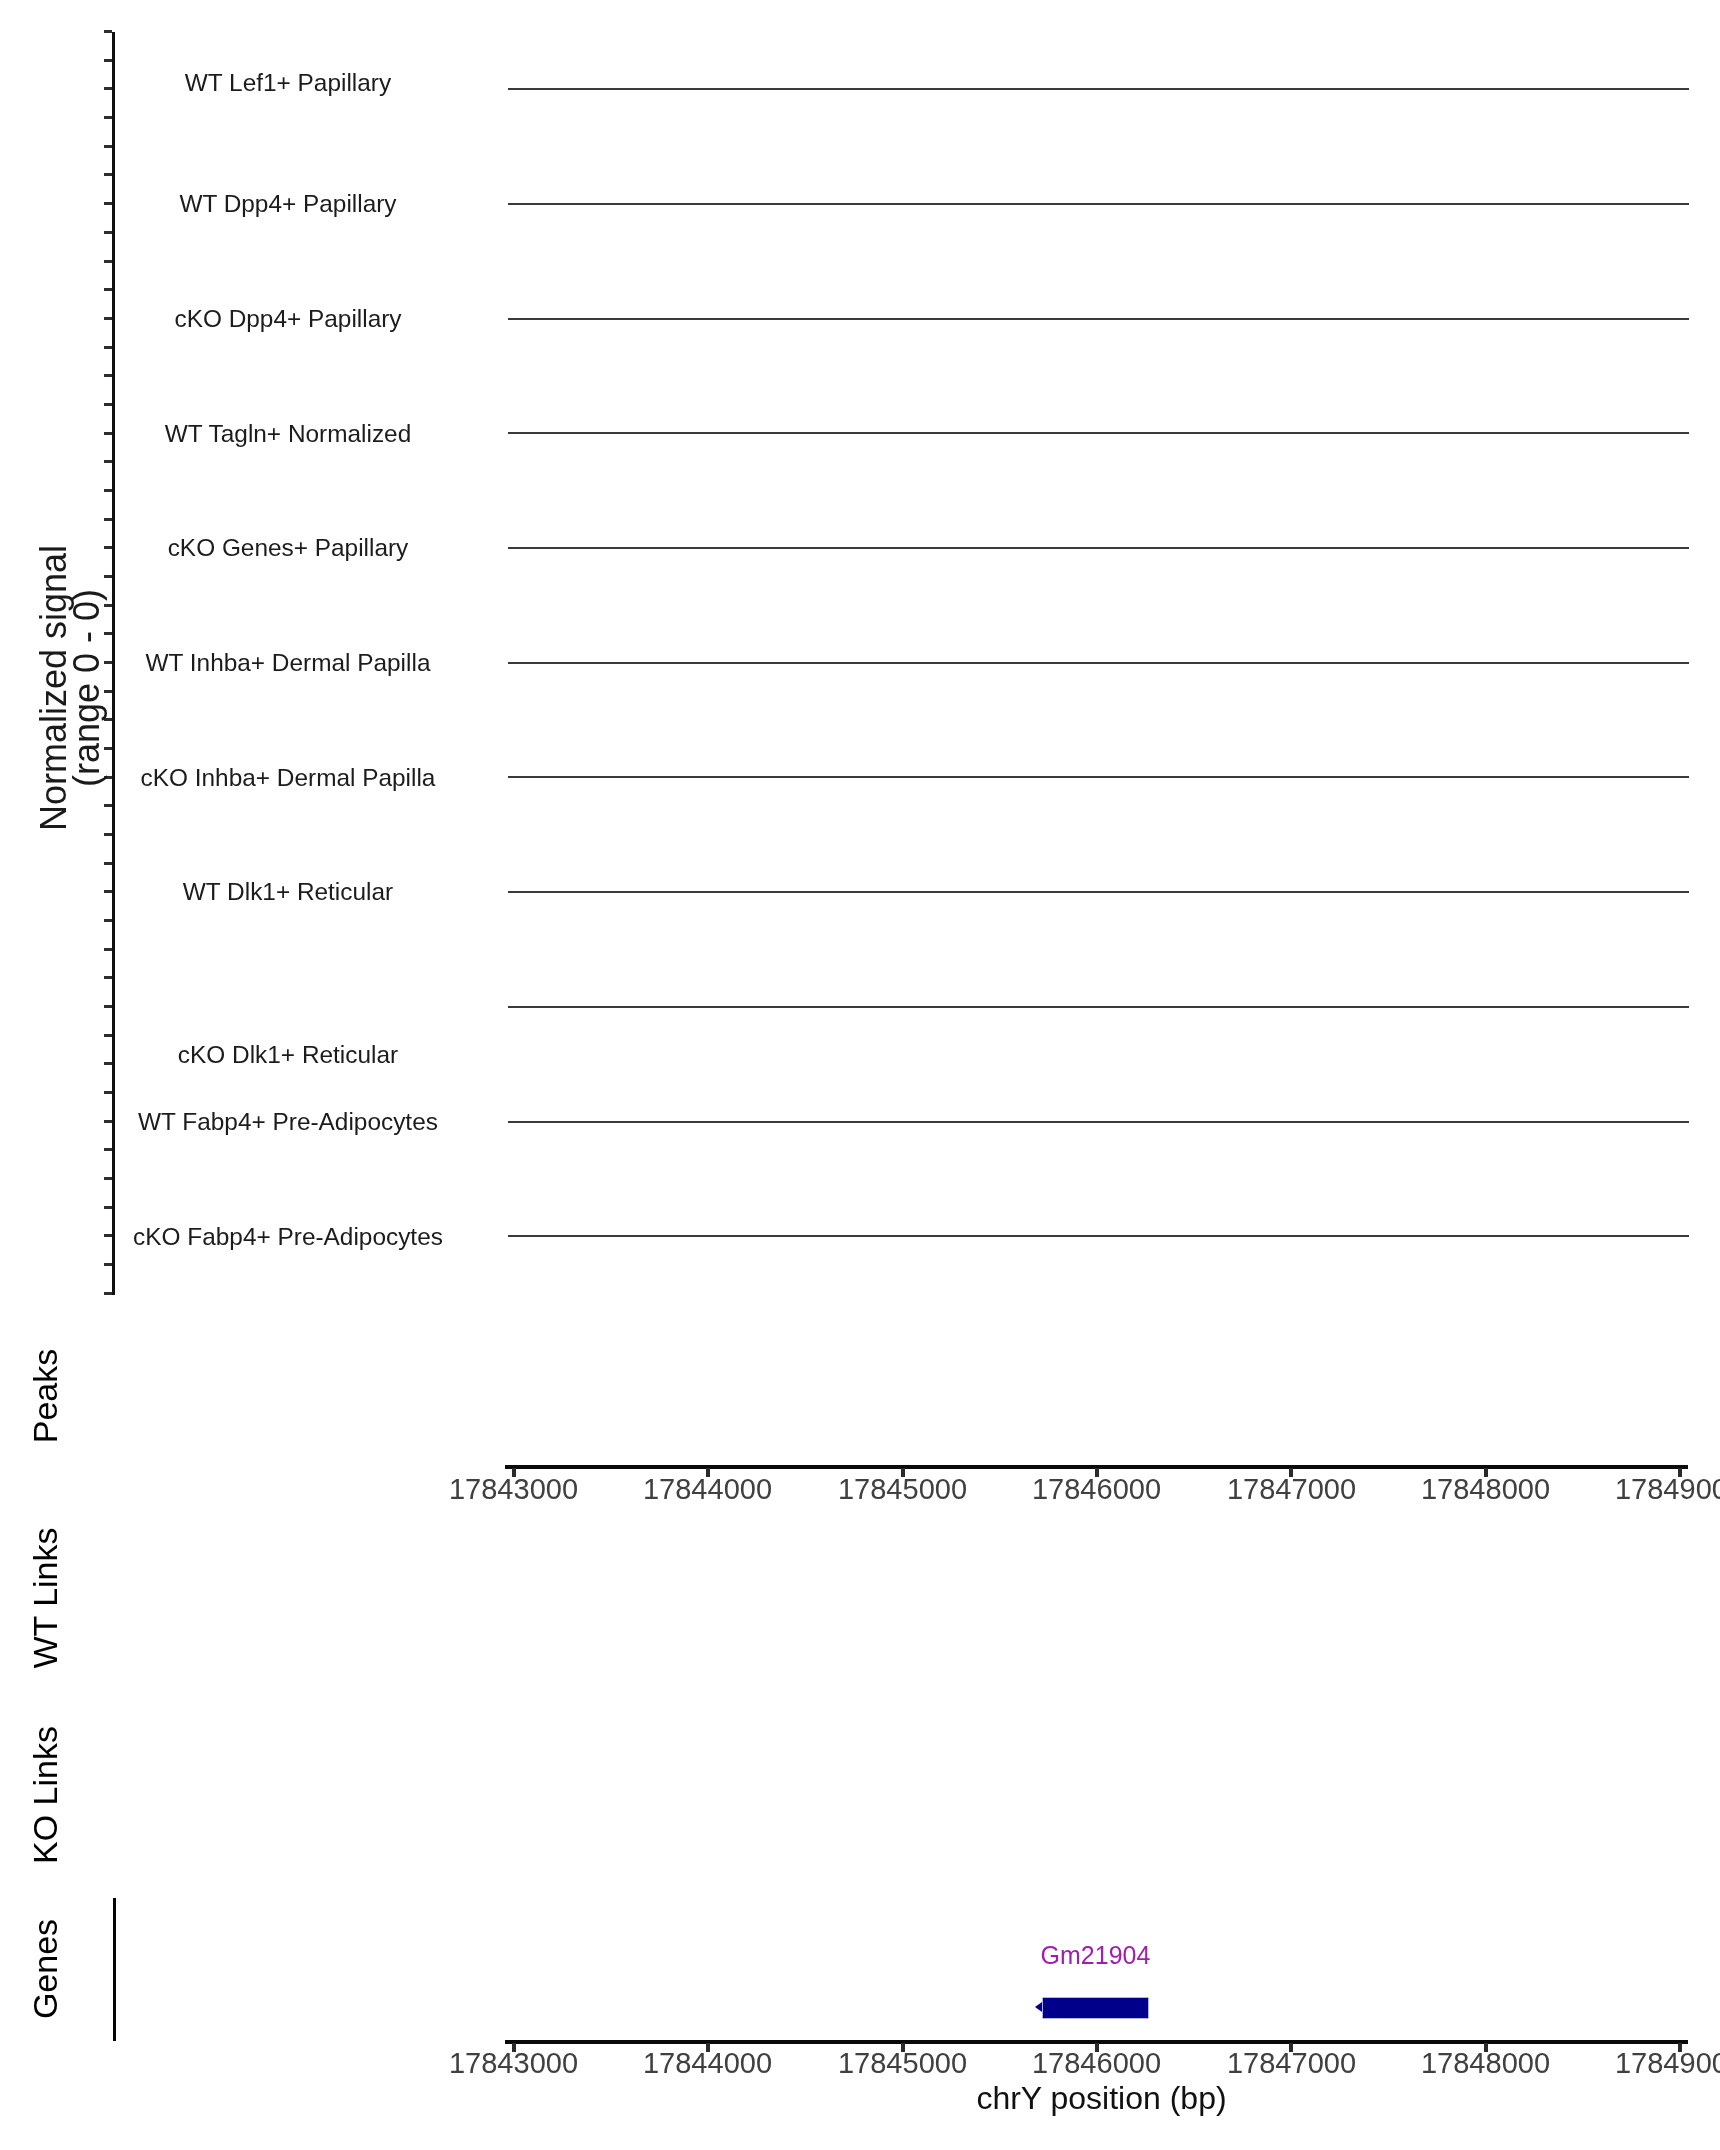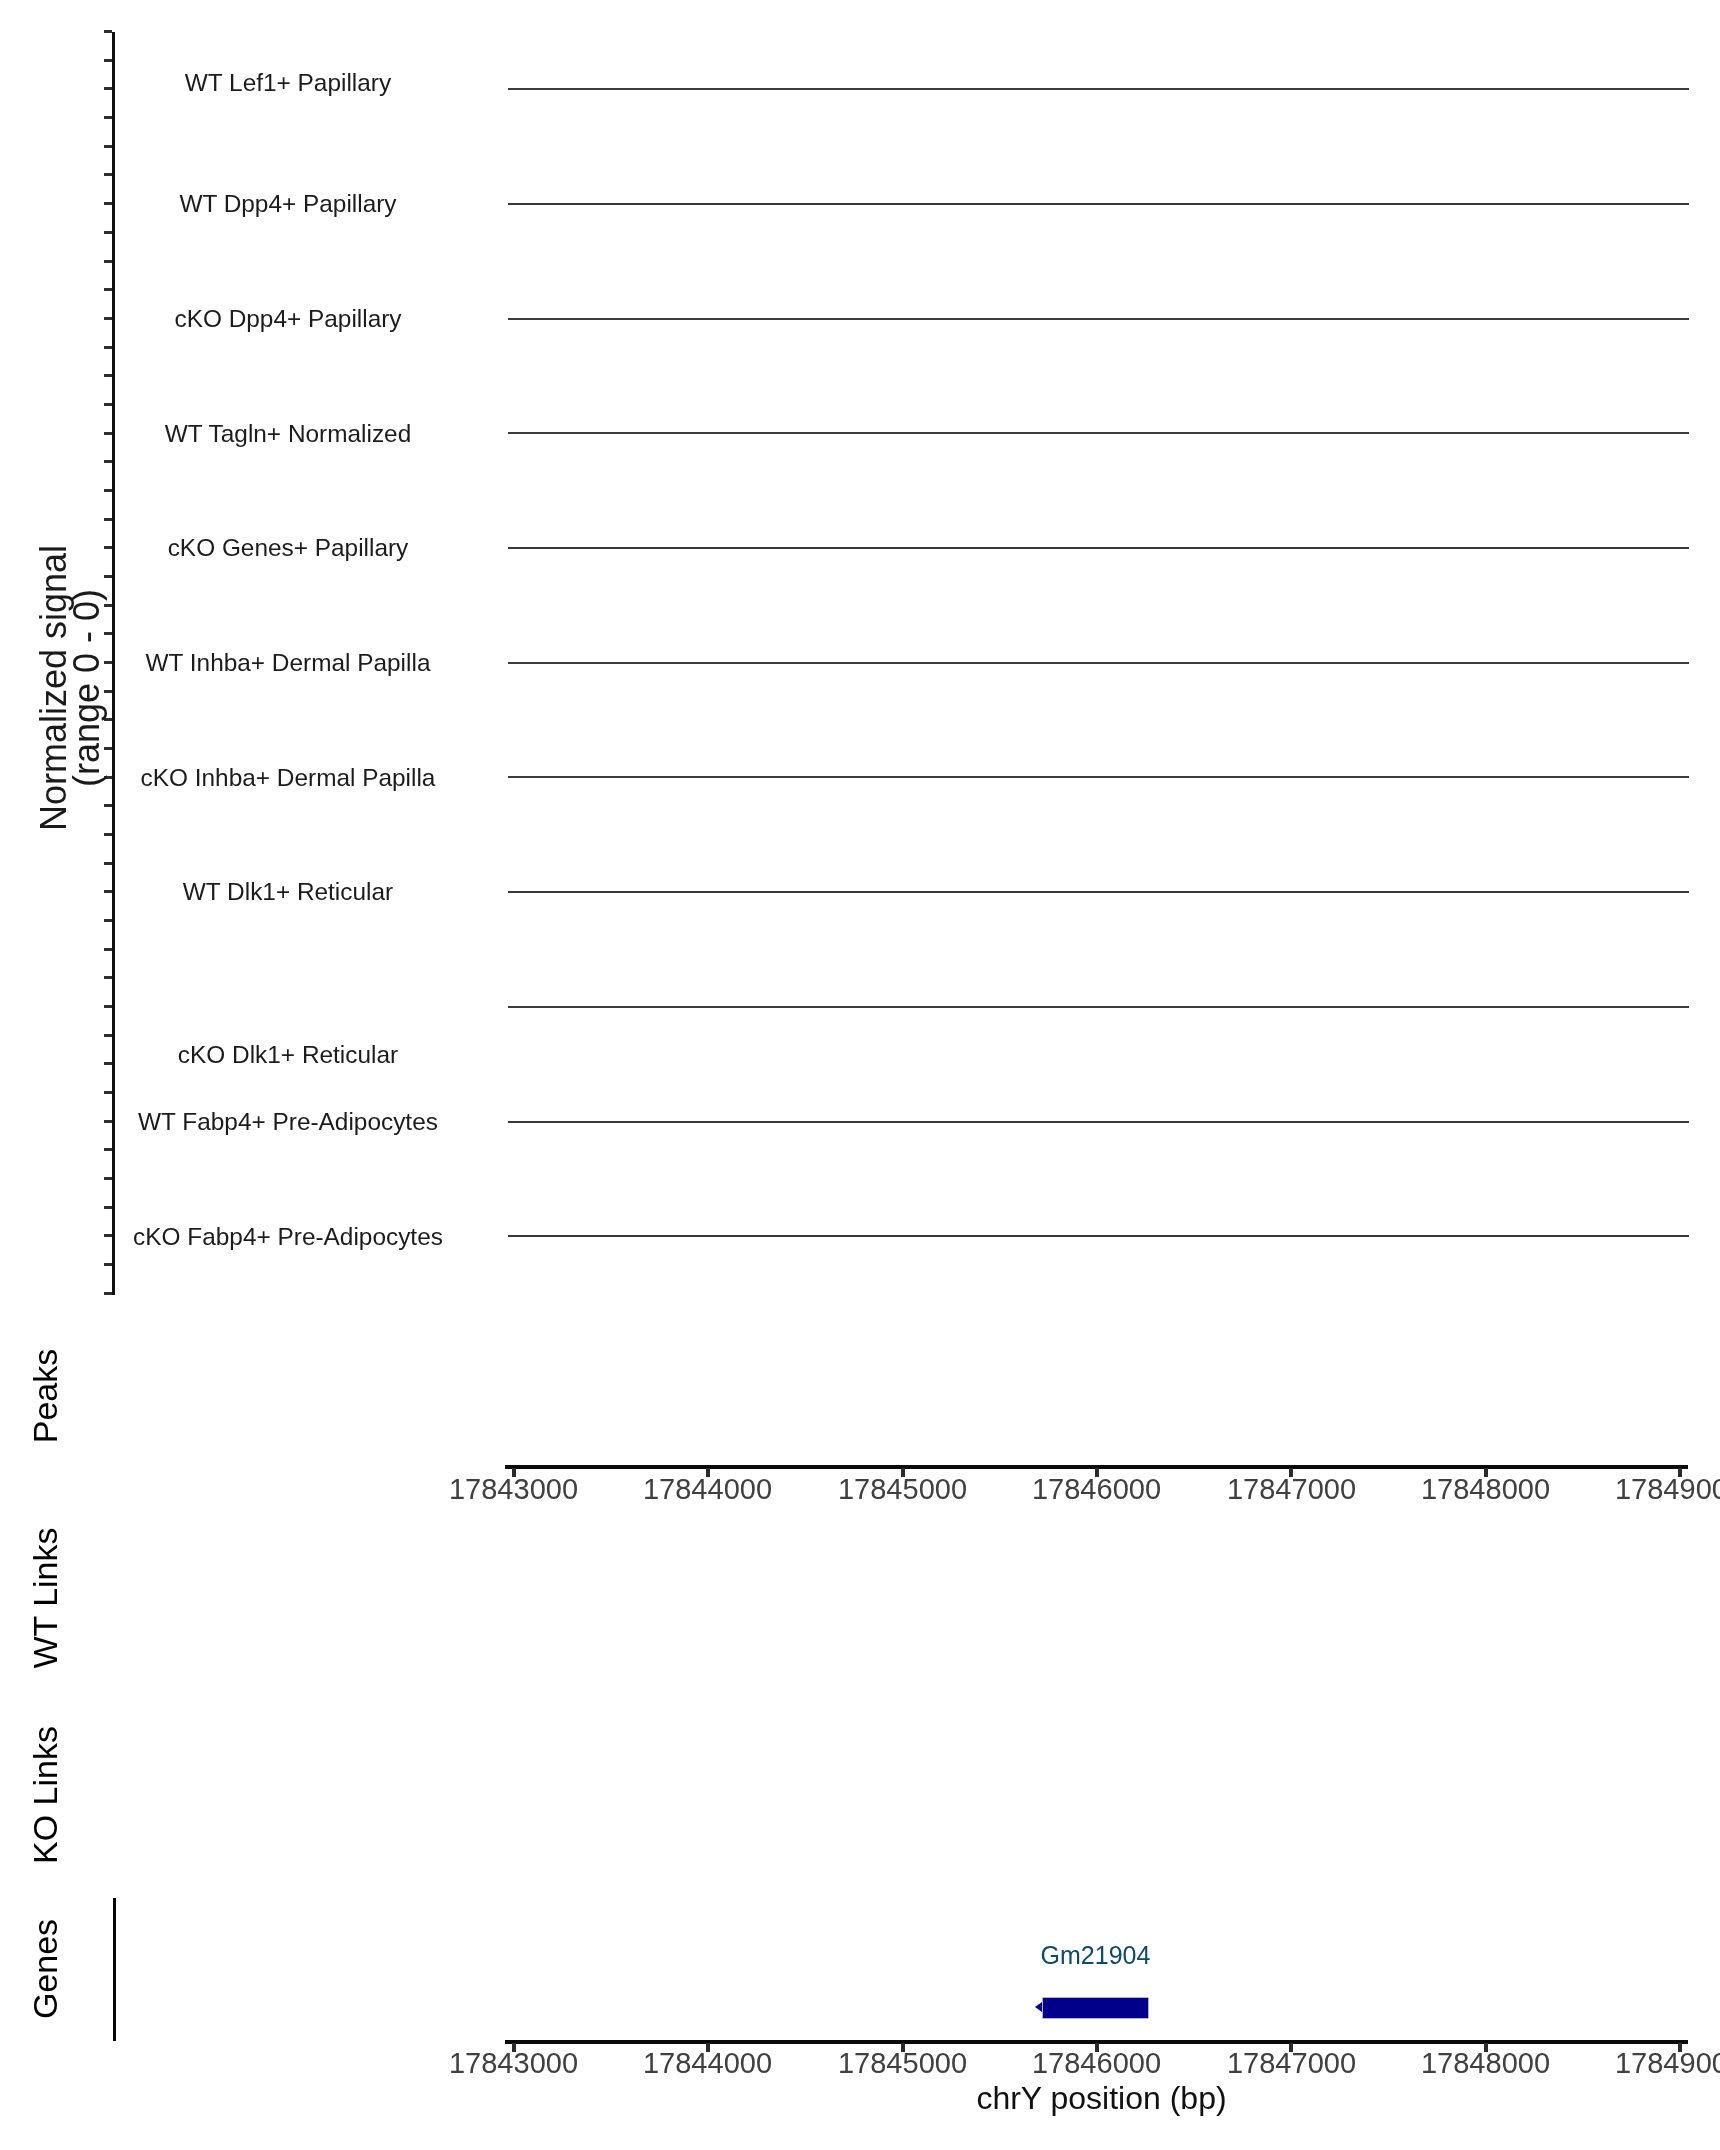--- a/index.html
+++ b/index.html
@@ -41,21 +41,21 @@
     font-size:29px;line-height:32px;color:#404040;white-space:nowrap;
   }
   .x-axis-title{
     left:958px;top:2080px;width:287px;
     text-align:center;font-size:32px;line-height:36px;color:#111;white-space:nowrap;
   }
   
   .genes-bracket{left:113px;top:1898px;width:2.9px;height:143px;background:#050505;}
   .gene-box{height:21.5px;background:#00008B;border:1.4px solid #b4b4da;box-sizing:border-box;border-radius:1.4px;}
   .gene-arrow{width:0;height:0;border-top:5.7px solid transparent;border-bottom:5.7px solid transparent;border-right:7.2px solid #00008B;}
-  .gene-name{width:287px;text-align:center;font-size:25px;line-height:30px;color:#0c4a6e;white-space:nowrap;}
+  .gene-name{width:287px;text-align:center;font-size:25px;line-height:30px;color:#a21caf;white-space:nowrap;}
   .empty-region{background:transparent;}
 </style>
 </head>
 <body>
 
 <div class="figure">
 
   <div class="abs y-axis-line"></div>
   <div id="y-ticks">
       <div class="abs y-tick" style="top: 30px;"></div>

